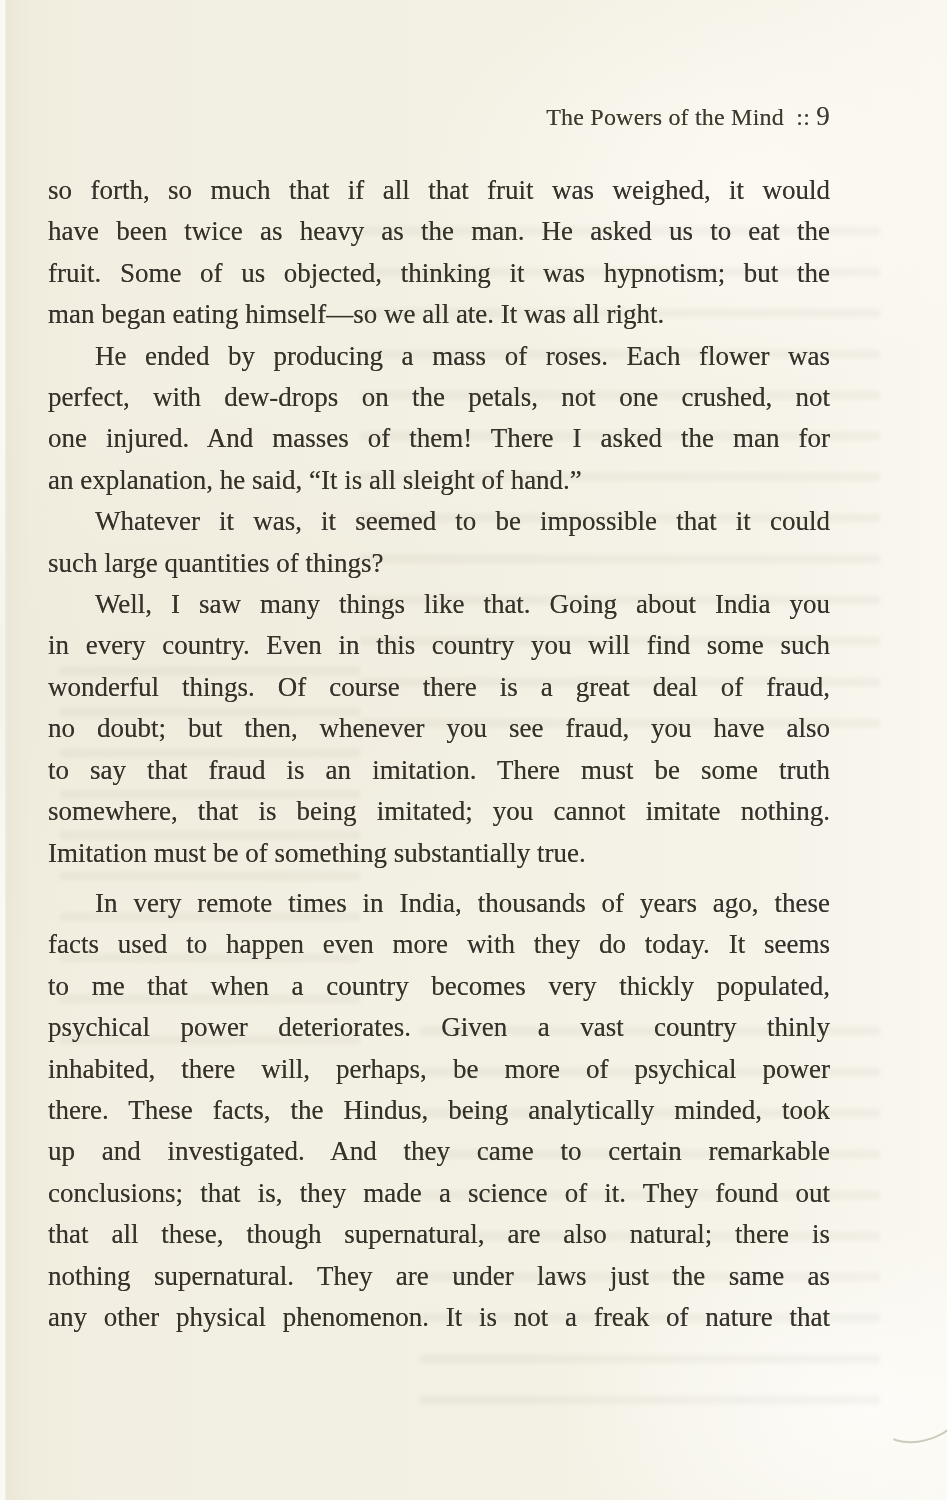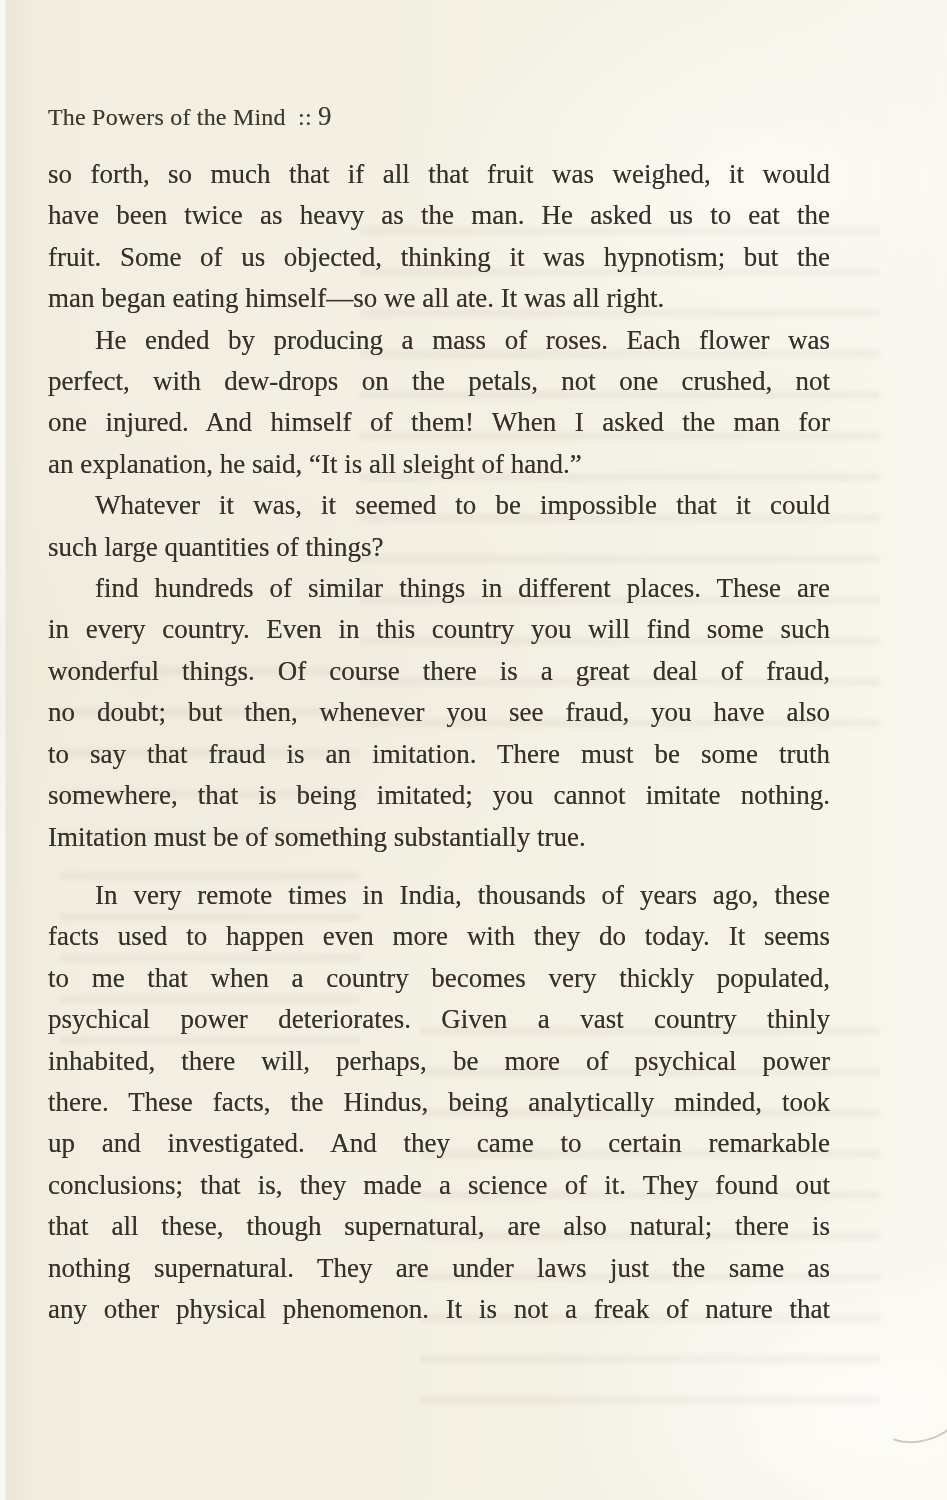--- a/index.html
+++ b/index.html
@@ -39,39 +39,39 @@
     border: 2px solid rgba(150, 142, 122, 0.45);
     border-color: transparent transparent rgba(150,142,122,0.45) transparent;
     border-radius: 50%;
     transform: rotate(-14deg);
   }
   .running-header {
     position: absolute;
     left: 48px;
     top: 101px;
     width: 782px;
-    text-align: left;
+    text-align: right;
     font-size: 24px;
     color: #3f392e;
     letter-spacing: 0.2px;
     text-shadow: 0 0 0.6px rgba(63,57,46,0.6);
   }
   .running-header .pagenum { font-size: 27px; }
   .page-body {
     position: absolute;
     left: 48px;
-    top: 154px;
+    top: 170px;
     width: 782px;
     font-size: 27px;
     line-height: 41.4px;
     color: #36312a;
     text-shadow: 0 0 0.6px rgba(54,49,42,0.65);
   }
   .para { margin: 0; }
-  .para.gap { margin-top: 17px; }
+  .para.gap { margin-top: 9px; }
   .para .tl {
     text-align: justify;
     text-align-last: justify;
     white-space: normal;
   }
   .para .tl.no-just { text-align-last: left; }
   .para.indent .tl:first-child { text-indent: 47px; }
 </style>
 </head>
 <body>
@@ -86,29 +86,29 @@
   <div class="page-body">
       <div class="para">
         <div class="tl">so forth, so much that if all that fruit was weighed, it would</div>
         <div class="tl">have been twice as heavy as the man. He asked us to eat the</div>
         <div class="tl">fruit. Some of us objected, thinking it was hypnotism; but the</div>
         <div class="tl no-just">man began eating himself—so we all ate. It was all right.</div>
       </div>
       <div class="para indent">
         <div class="tl">He ended by producing a mass of roses. Each flower was</div>
         <div class="tl">perfect, with dew-drops on the petals, not one crushed, not</div>
-        <div class="tl">one injured. And himself of them! When I asked the man for</div>
+        <div class="tl">one injured. And masses of them! There I asked the man for</div>
         <div class="tl no-just">an explanation, he said, “It is all sleight of hand.”</div>
       </div>
       <div class="para indent">
         <div class="tl">Whatever it was, it seemed to be impossible that it could</div>
         <div class="tl no-just">such large quantities of things?</div>
       </div>
       <div class="para indent">
-        <div class="tl">find hundreds of similar things in different places. These are</div>
+        <div class="tl">Well, I saw many things like that. Going about India you</div>
         <div class="tl">in every country. Even in this country you will find some such</div>
         <div class="tl">wonderful things. Of course there is a great deal of fraud,</div>
         <div class="tl">no doubt; but then, whenever you see fraud, you have also</div>
         <div class="tl">to say that fraud is an imitation. There must be some truth</div>
         <div class="tl">somewhere, that is being imitated; you cannot imitate nothing.</div>
         <div class="tl no-just">Imitation must be of something substantially true.</div>
       </div>
       <div class="para indent gap">
         <div class="tl">In very remote times in India, thousands of years ago, these</div>
         <div class="tl">facts used to happen even more with they do today. It seems</div>

